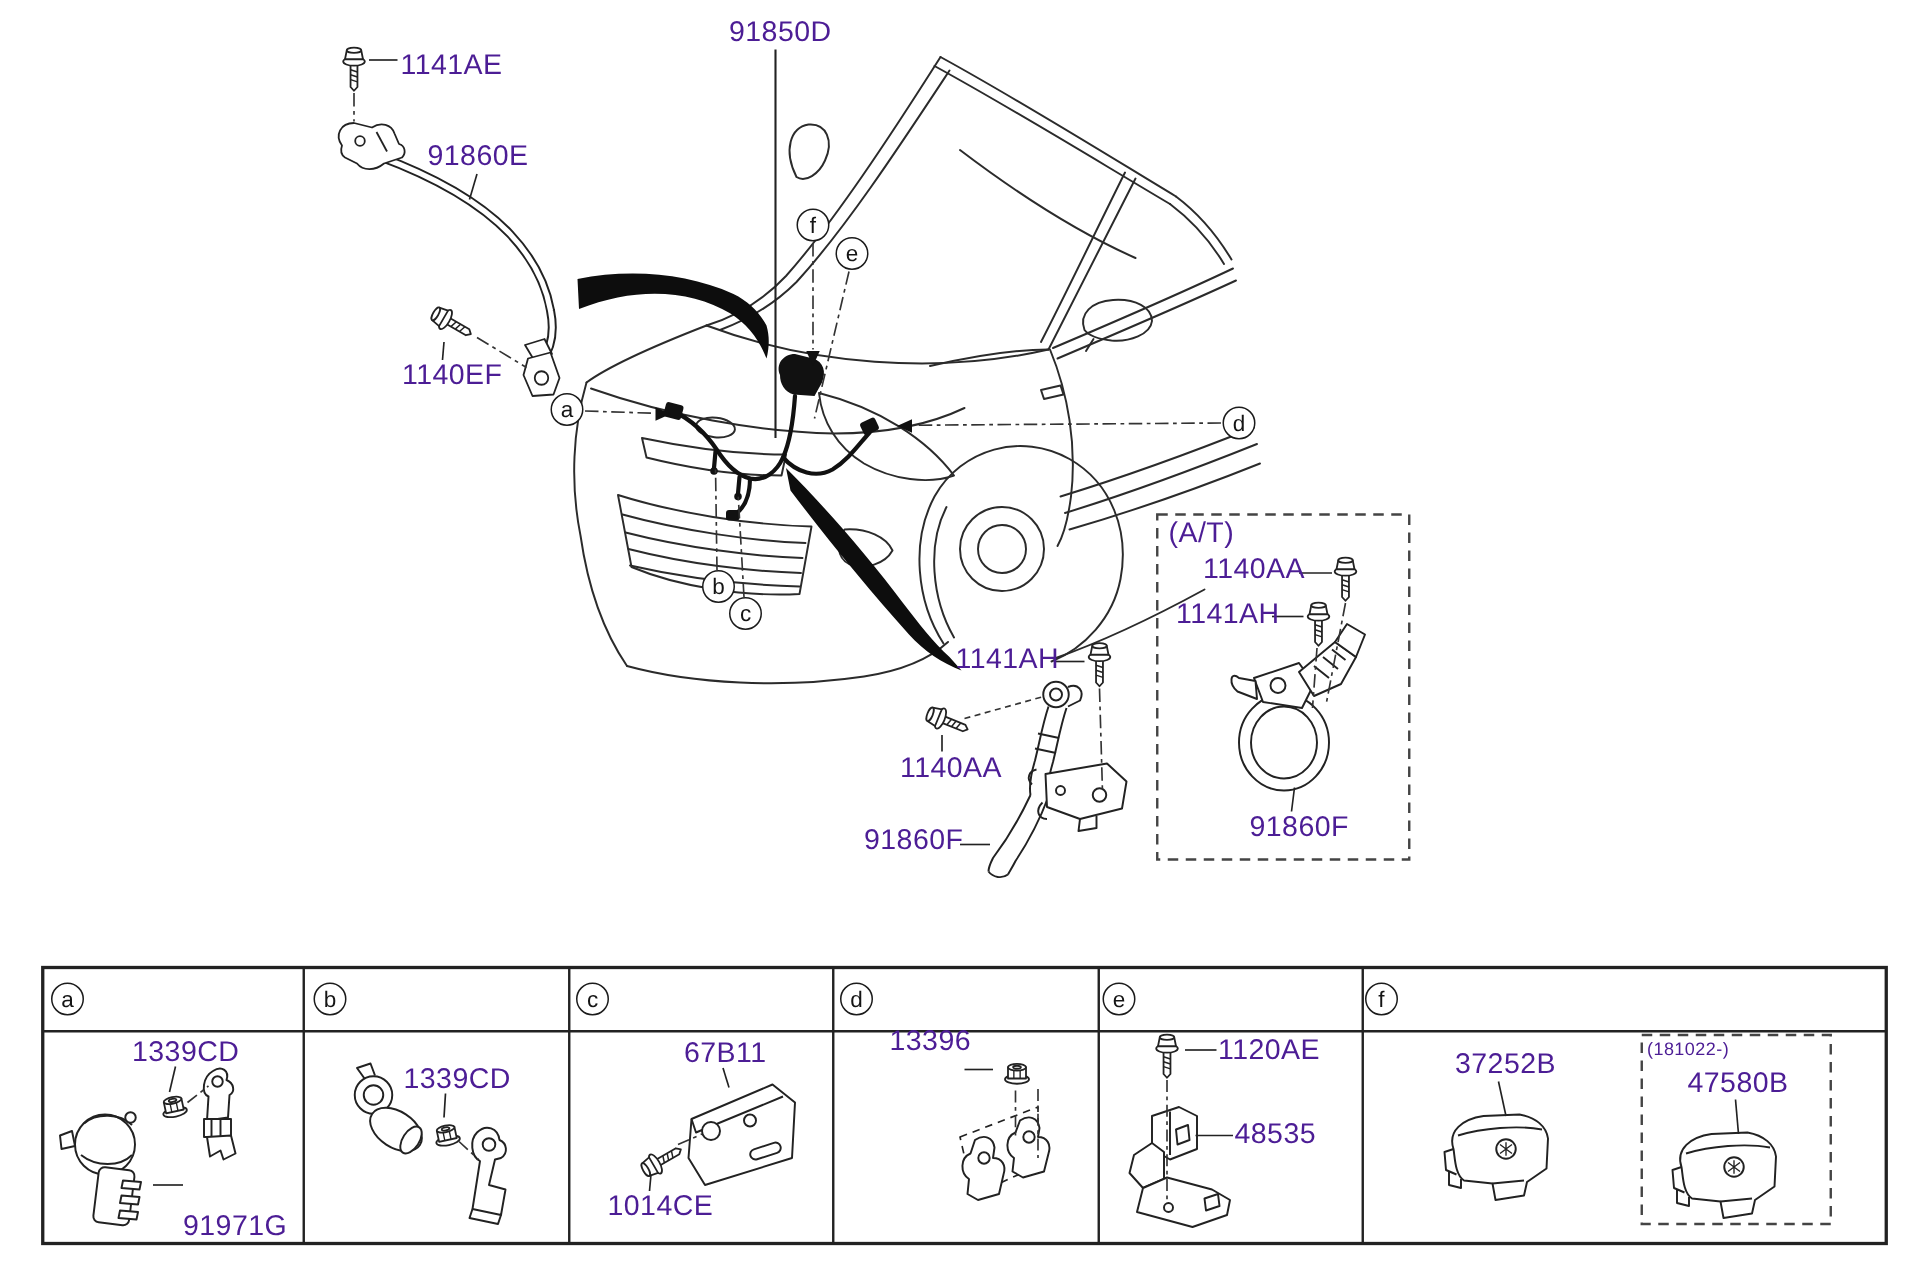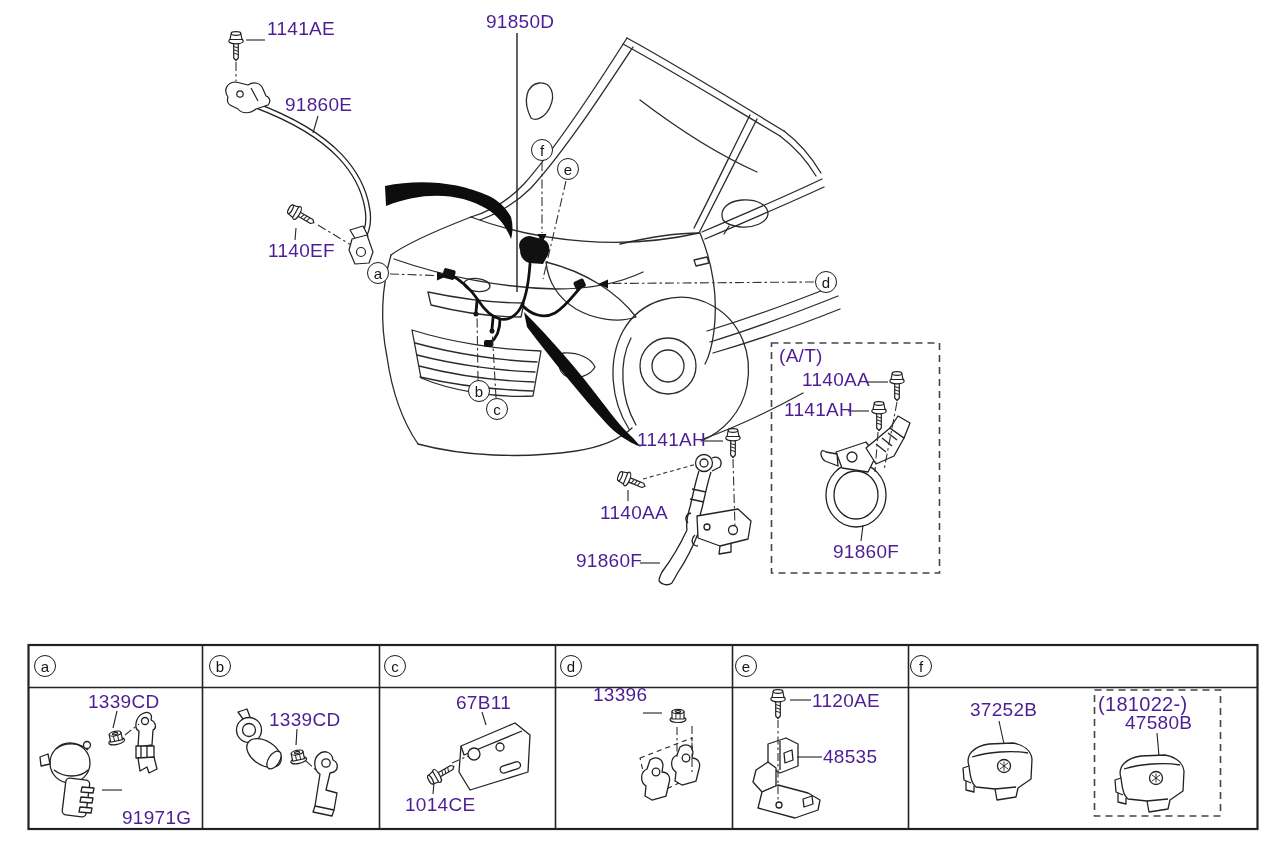--- a/index.html
+++ b/index.html
@@ -1,21 +1,21 @@
 <!DOCTYPE html>
 <html><head>
 <meta charset="utf-8">
 <style>
   html,body{margin:0;padding:0;background:#fff;}
   #stage{position:relative;width:1286px;height:848px;background:#fff;overflow:hidden;
          font-family:"Liberation Sans",sans-serif;color:#151515;}
   #art{position:absolute;left:0;top:0;}
   .lbl{position:absolute;font-size:19px;line-height:1.1;white-space:nowrap;
        letter-spacing:.3px;color:#4c1d95;}
-  .lbl.small{font-size:20px;}
+  .lbl.small{font-size:12px;}
   .callout{position:absolute;width:22px;height:22px;border:1.5px solid #1b1b1b;
            border-radius:50%;background:#fff;font-size:15px;display:flex;
            align-items:center;justify-content:center;box-sizing:border-box;}
 </style>
 </head>
 <body>
 
 <div id="stage">
 
 <svg id="art" width="1286" height="848" viewBox="0 0 1286 848">
@@ -285,21 +285,21 @@
   <g stroke="#333" stroke-width="1.1" fill="none" stroke-dasharray="8 3 2.5 3">
     <path d="M125,735 L139,724"></path>
     <path d="M306,761 L319,773"></path>
     <path d="M452,763 L468,756"></path>
     <path d="M677,727 L677,757"></path>
     <path d="M692,726 L692,772"></path>
     <path d="M778,720 L778,802"></path>
   </g>
 </svg>
 
-<div class="lbl" style="left:267px;top:19px">1141AE</div>
+<div class="lbl" style="left:267px;top:34px">1141AE</div>
 <div class="lbl" style="left:285px;top:95px">91860E</div>
 <div class="lbl" style="left:268px;top:241px">1140EF</div>
 <div class="lbl" style="left:486px;top:12px">91850D</div>
 <div class="lbl" style="left:637px;top:430px">1141AH</div>
 <div class="lbl" style="left:600px;top:503px">1140AA</div>
 <div class="lbl" style="left:576px;top:551px">91860F</div>
 
 <div class="lbl" style="left:779px;top:346px">(A/T)</div>
 <div class="lbl" style="left:802px;top:370px">1140AA</div>
 <div class="lbl" style="left:784px;top:400px">1141AH</div>

